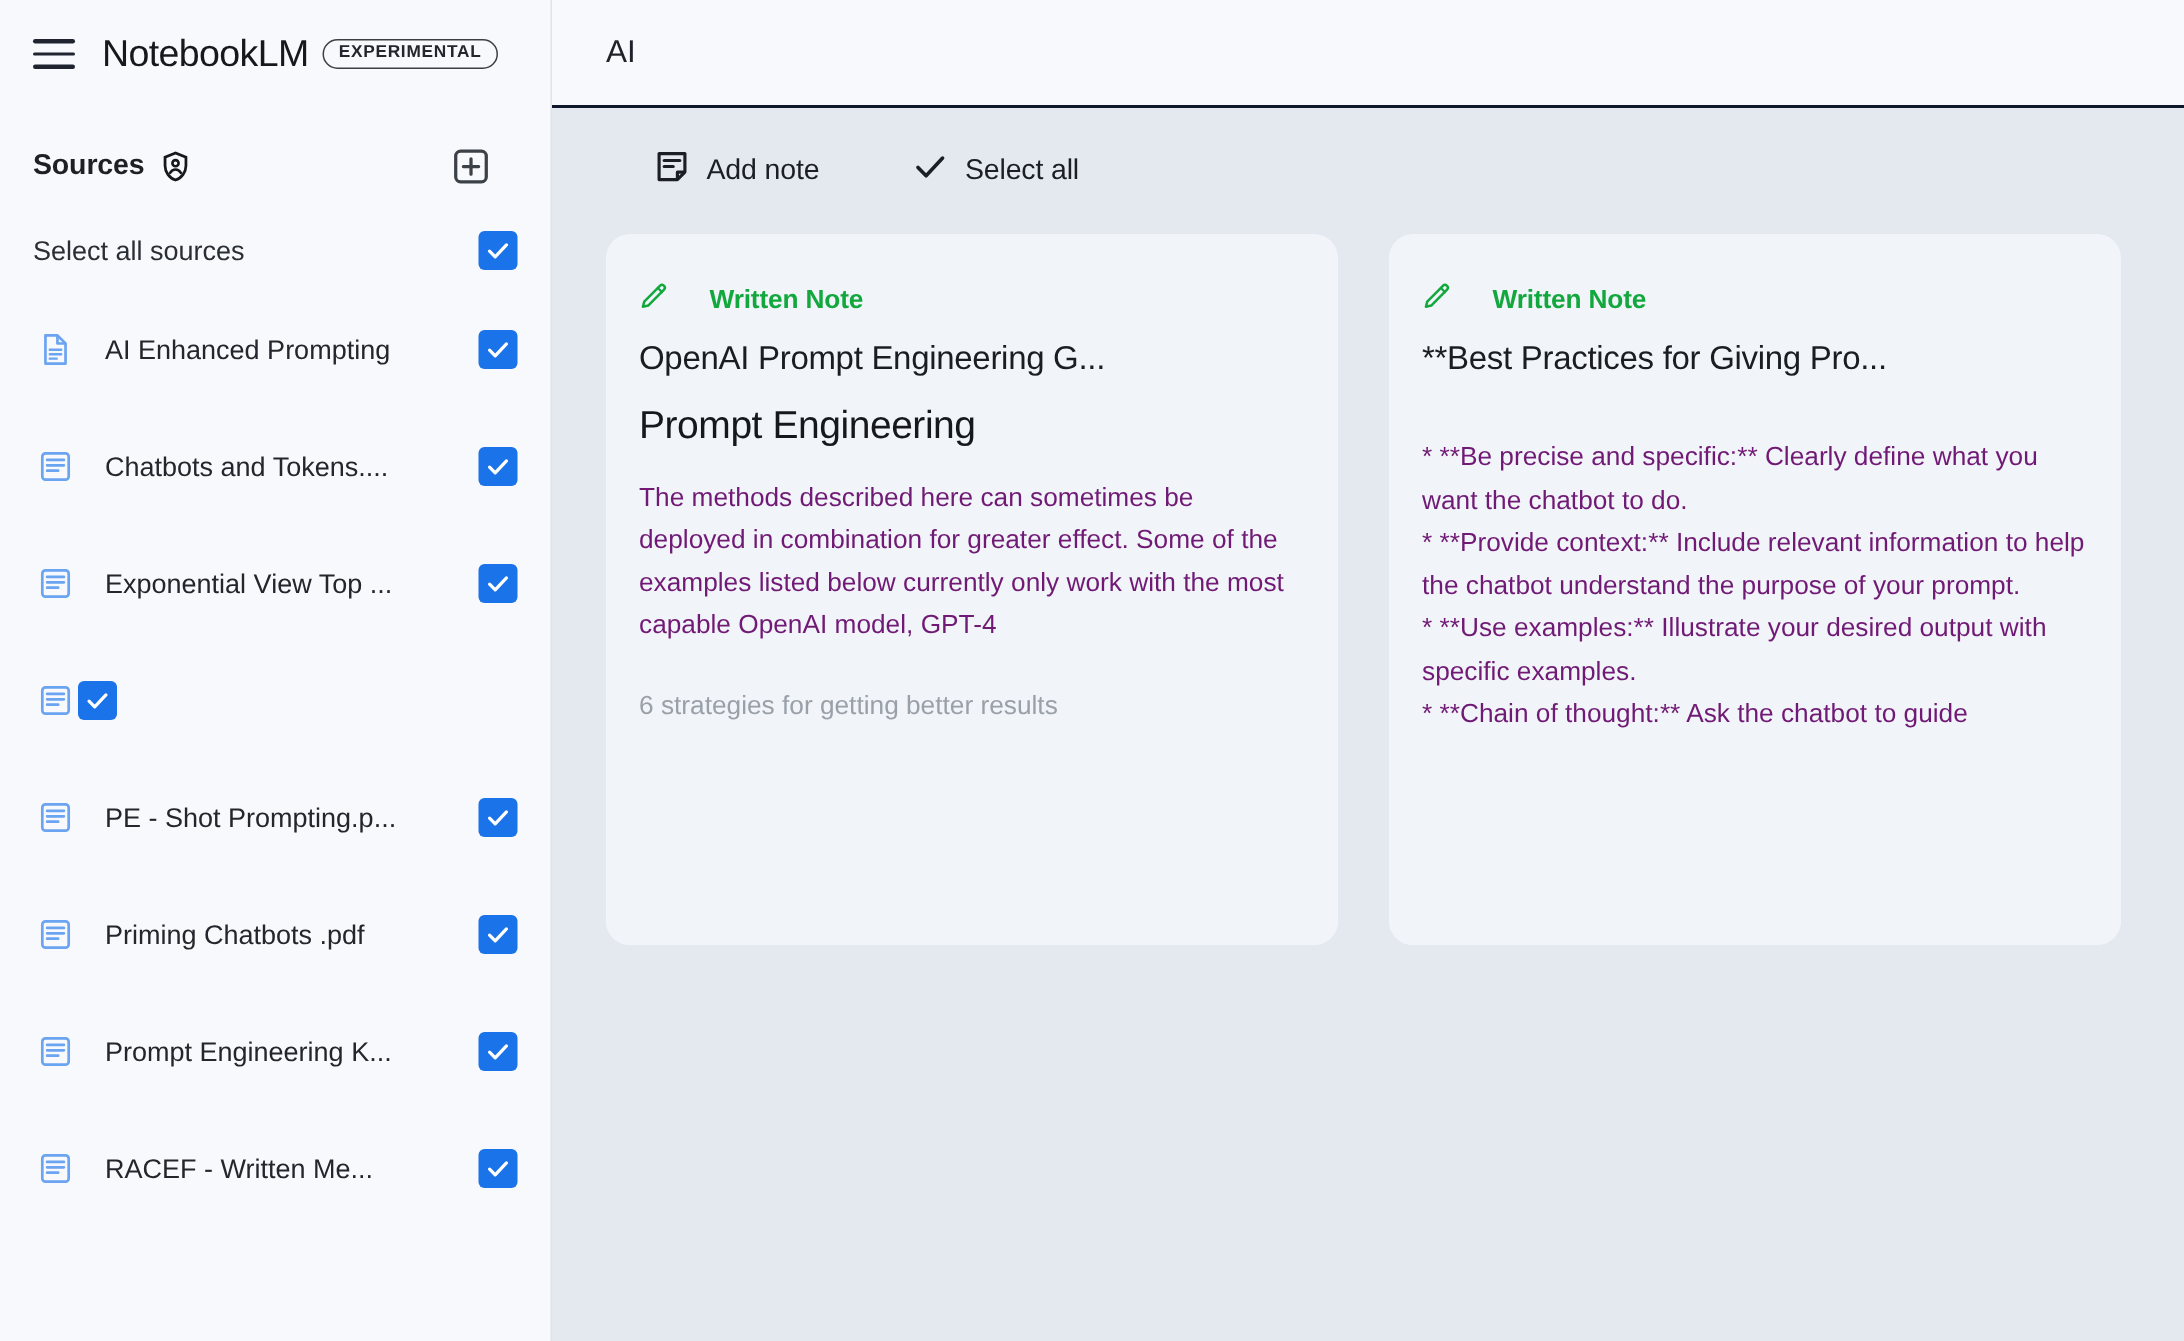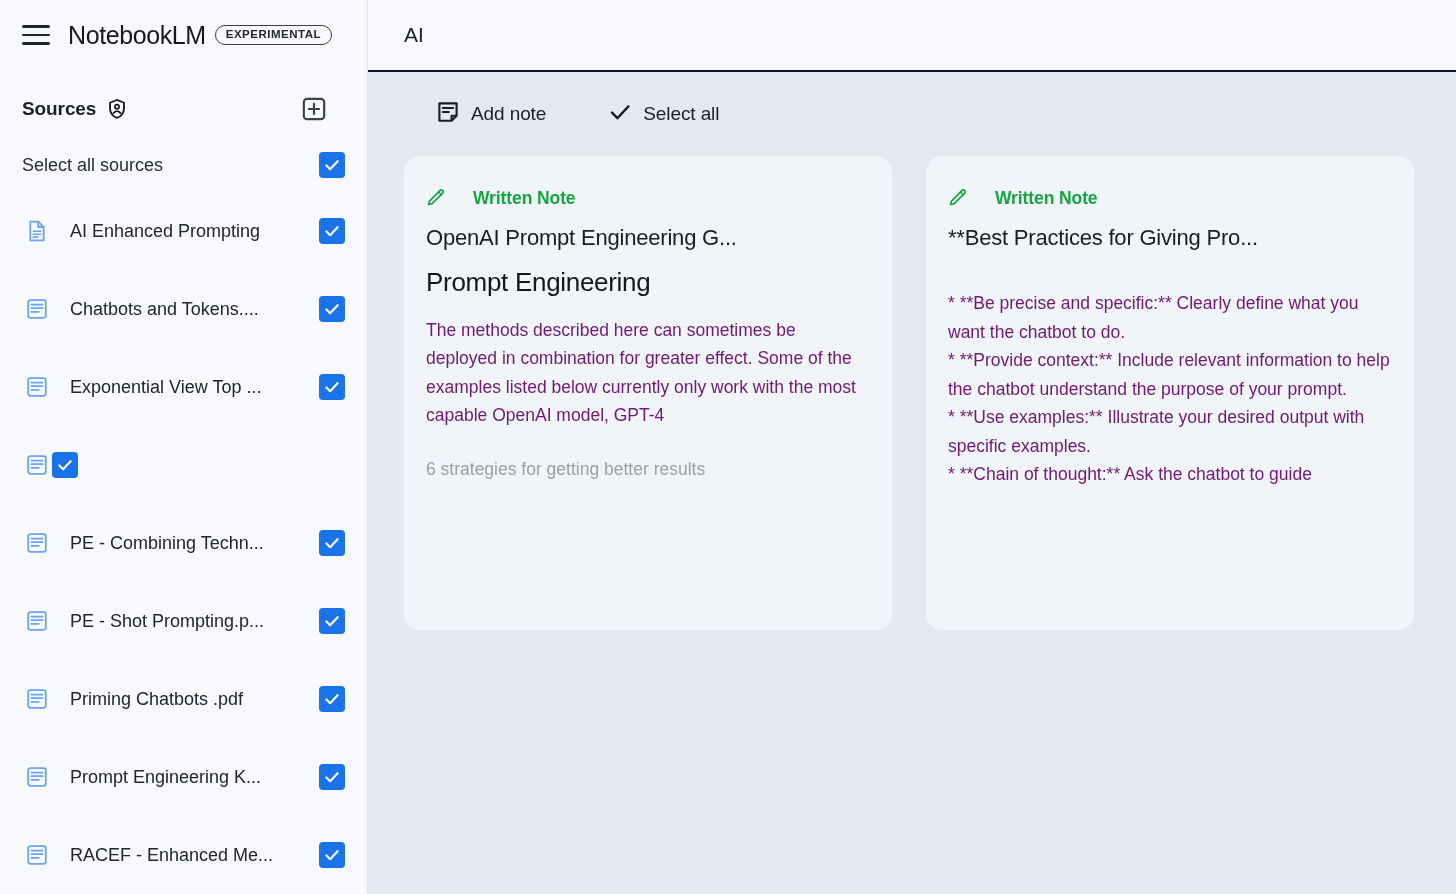--- a/index.html
+++ b/index.html
@@ -206,34 +206,20 @@
             <path d="M6.4 7.6h11.2M6.4 11.2h11.2M6.4 14.8h7.4" stroke="#6ba4f0" stroke-width="1.8" stroke-linecap="round"></path>
           </svg>
         </span>
         <span class="cbx">
           <svg width="18" height="18" viewBox="0 0 24 24">
               <path d="M4.5 12.6l5 5 10-10.6" fill="none" stroke="#fff" stroke-width="2.9" stroke-linecap="round" stroke-linejoin="round"></path>
             </svg>
         </span>
       </div>
 
-      <div class="source-item">
-        <span class="src-icon">
-          <svg width="24" height="24" viewBox="0 0 24 24">
-            <rect x="3.2" y="3.2" width="17.6" height="17.6" rx="2.2" fill="none" stroke="#6ba4f0" stroke-width="1.8"></rect>
-            <path d="M6.4 7.6h11.2M6.4 11.2h11.2M6.4 14.8h7.4" stroke="#6ba4f0" stroke-width="1.8" stroke-linecap="round"></path>
-          </svg>
-        </span>
-        <span class="src-label">PE - Combining Techn...</span>
-        <span class="cbx">
-          <svg width="18" height="18" viewBox="0 0 24 24">
-              <path d="M4.5 12.6l5 5 10-10.6" fill="none" stroke="#fff" stroke-width="2.9" stroke-linecap="round" stroke-linejoin="round"></path>
-            </svg>
-        </span>
-      </div>
 
       <div class="source-item">
         <span class="src-icon">
           <svg width="24" height="24" viewBox="0 0 24 24">
             <rect x="3.2" y="3.2" width="17.6" height="17.6" rx="2.2" fill="none" stroke="#6ba4f0" stroke-width="1.8"></rect>
             <path d="M6.4 7.6h11.2M6.4 11.2h11.2M6.4 14.8h7.4" stroke="#6ba4f0" stroke-width="1.8" stroke-linecap="round"></path>
           </svg>
         </span>
         <span class="src-label">PE - Shot Prompting.p...</span>
         <span class="cbx">
@@ -273,21 +259,21 @@
         </span>
       </div>
 
       <div class="source-item">
         <span class="src-icon">
           <svg width="24" height="24" viewBox="0 0 24 24">
             <rect x="3.2" y="3.2" width="17.6" height="17.6" rx="2.2" fill="none" stroke="#6ba4f0" stroke-width="1.8"></rect>
             <path d="M6.4 7.6h11.2M6.4 11.2h11.2M6.4 14.8h7.4" stroke="#6ba4f0" stroke-width="1.8" stroke-linecap="round"></path>
           </svg>
         </span>
-        <span class="src-label">RACEF - Enhanced Me...</span>
+        <span class="src-label">RACEF - Written Me...</span>
         <span class="cbx">
           <svg width="18" height="18" viewBox="0 0 24 24">
               <path d="M4.5 12.6l5 5 10-10.6" fill="none" stroke="#fff" stroke-width="2.9" stroke-linecap="round" stroke-linejoin="round"></path>
             </svg>
         </span>
       </div>
 
     </div>
   </aside>
 

